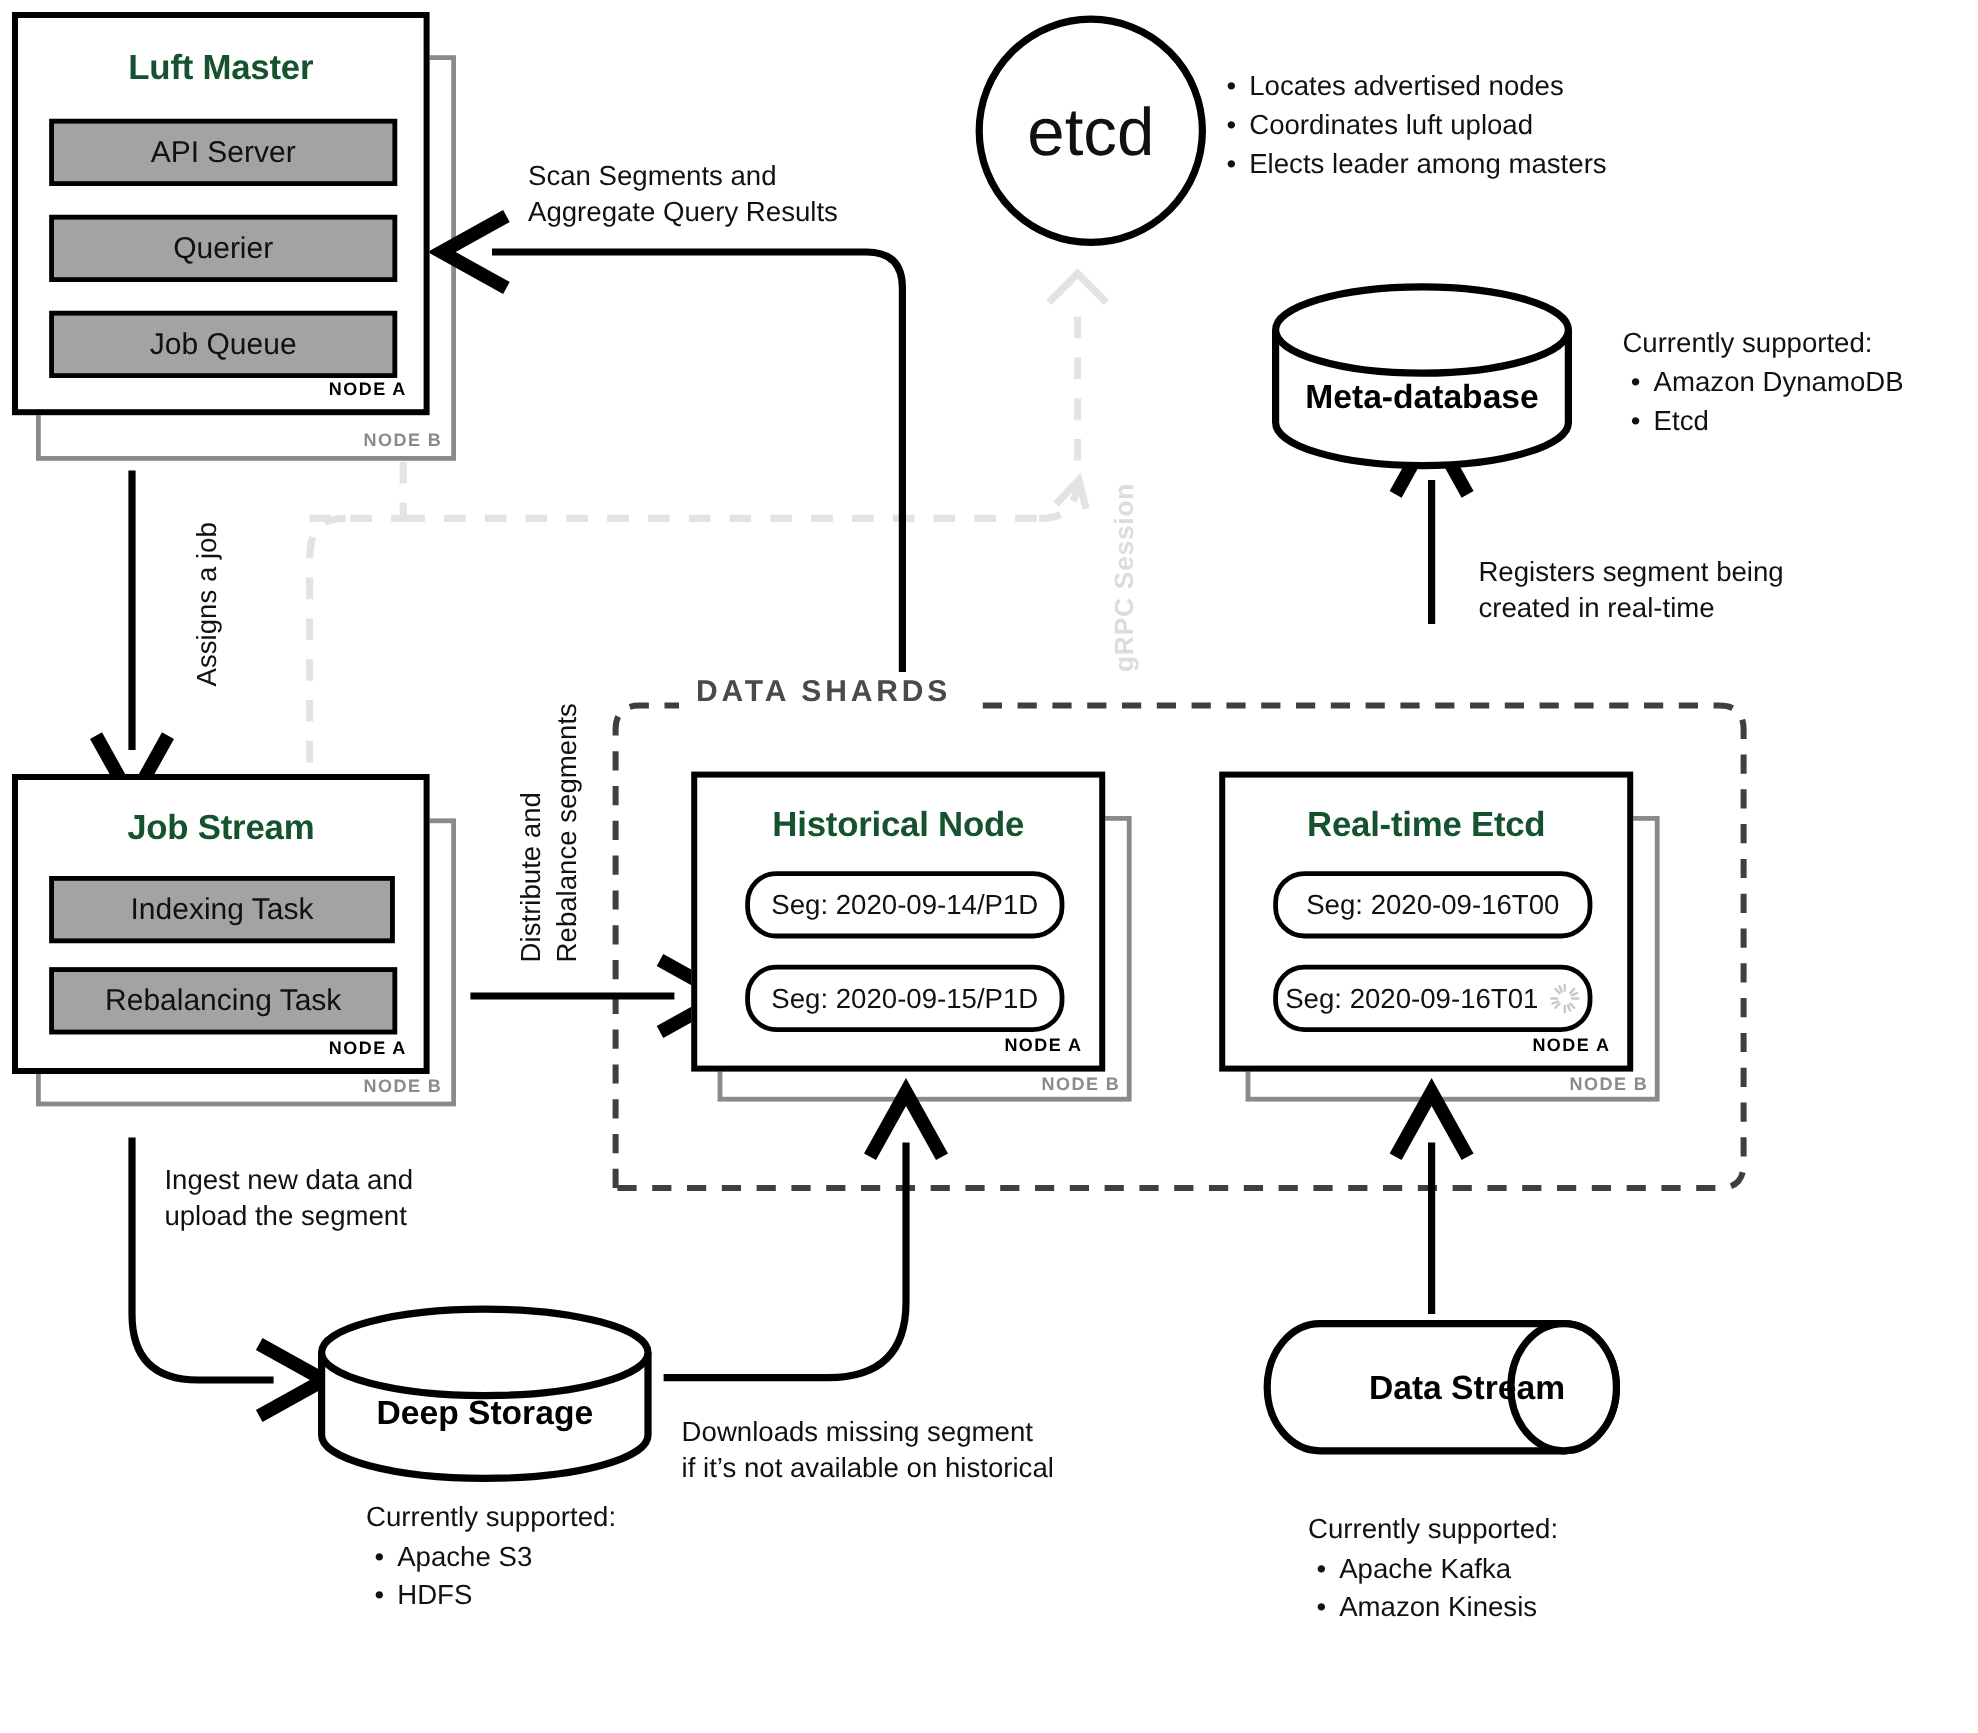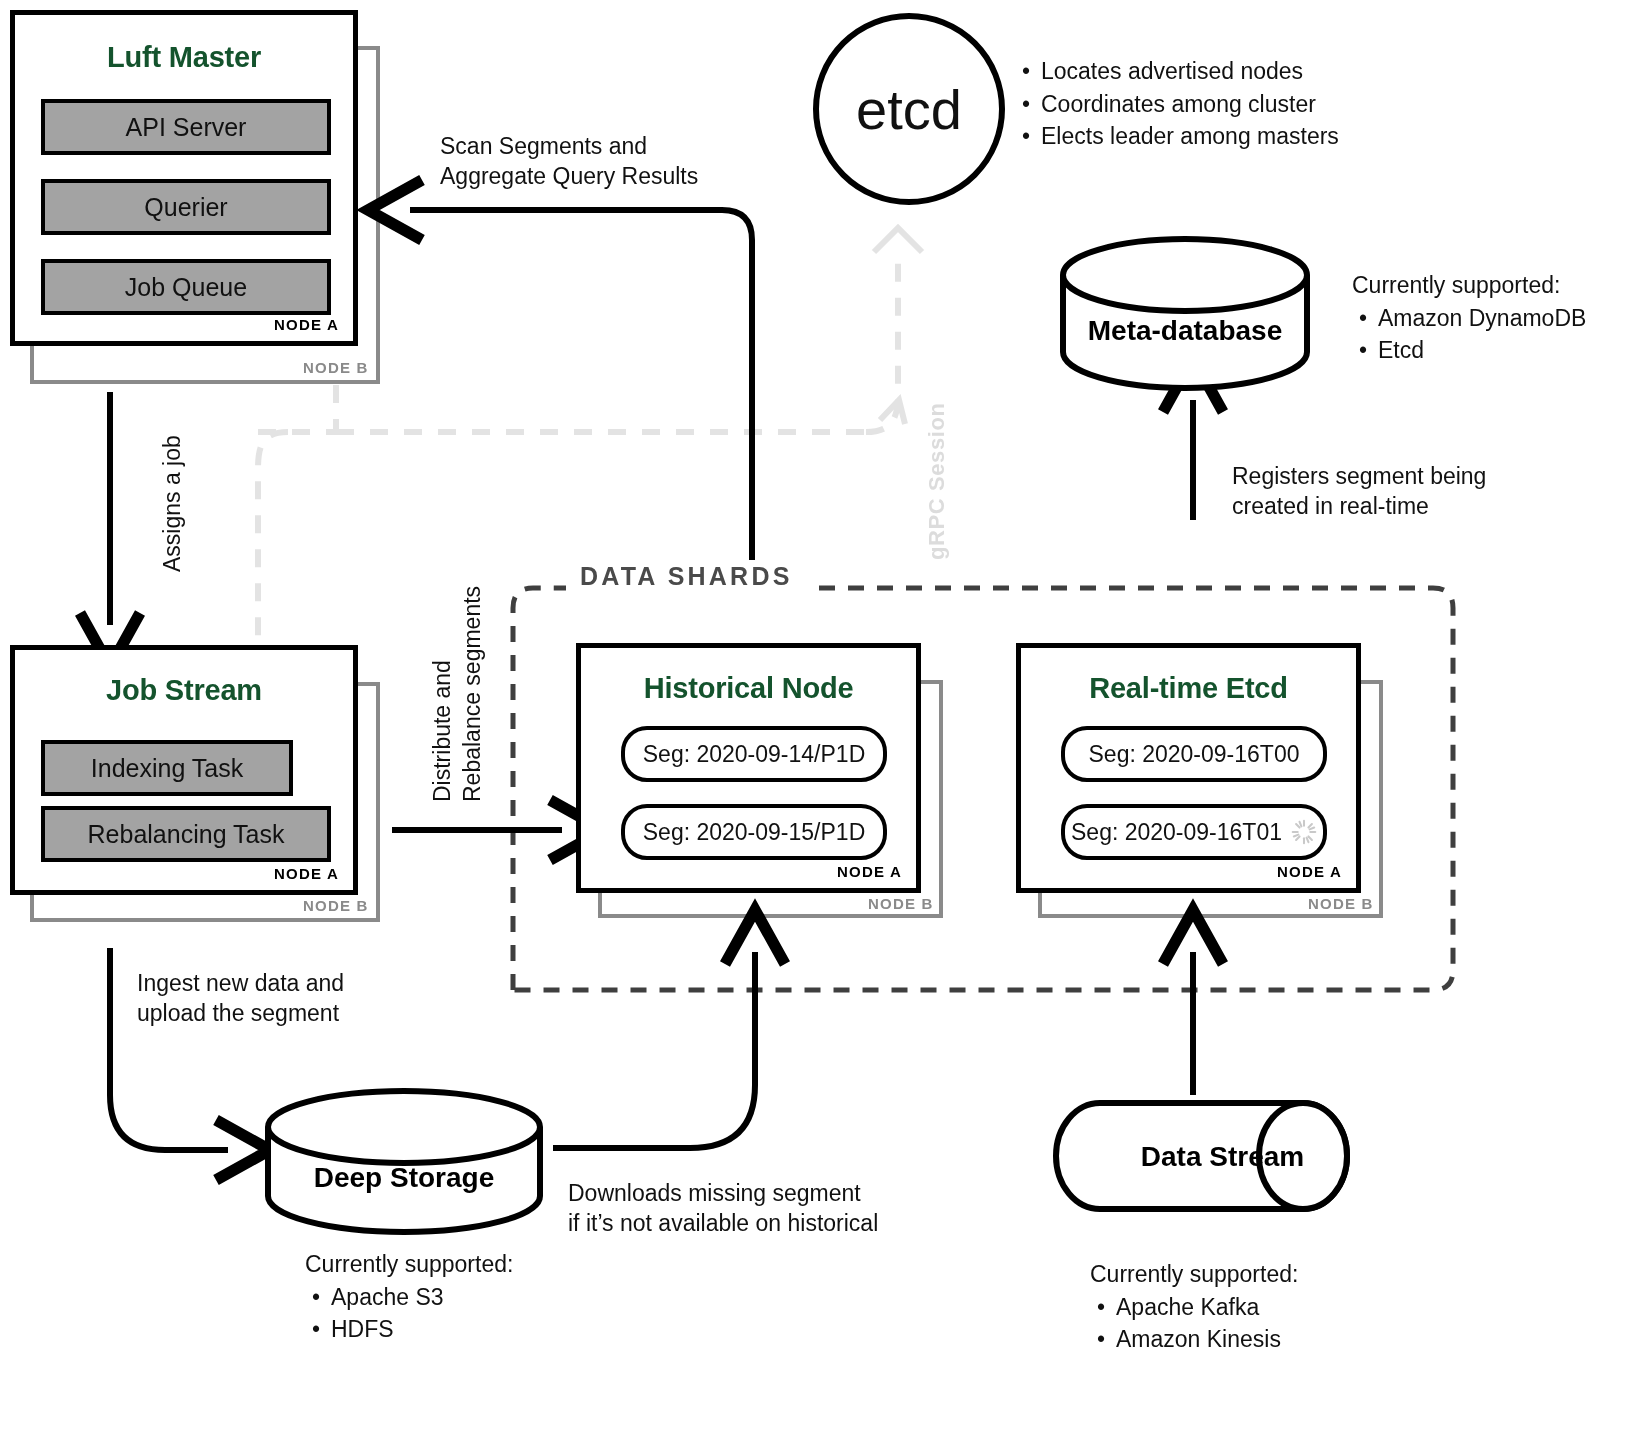--- a/index.html
+++ b/index.html
@@ -162,21 +162,21 @@
     <div class="sub-box" style="left:26px;top:244px;width:290px;height:56px;">
       <span>Job Queue</span>
     </div>
     <div class="node-a-label" style="right:14px;bottom:8px;">NODE A</div>
   </div>
   <div class="node-b-label" style="left:303px;top:359px;z-index:4;">NODE B</div>
 
   <div class="node-shadow" style="left:30px;top:682px;width:350px;height:240px;"></div>
   <div class="node-box" style="left:10px;top:645px;width:348px;height:250px;">
     <div class="node-title" style="top:24px;">Job Stream</div>
-    <div class="sub-box" style="left:26px;top:90px;width:252px;height:56px;">
+    <div class="sub-box" style="left:26px;top:80px;width:288px;height:56px;">
       <span>Indexing Task</span>
     </div>
     <div class="sub-box" style="left:26px;top:156px;width:290px;height:56px;">
       <span>Rebalancing Task</span>
     </div>
     <div class="node-a-label" style="right:14px;bottom:8px;">NODE A</div>
   </div>
   <div class="node-b-label" style="left:303px;top:897px;z-index:4;">NODE B</div>
 
   <div class="node-shadow" style="left:598px;top:680px;width:345px;height:238px;"></div>
@@ -224,21 +224,21 @@
   <div class="node-b-label" style="left:1308px;top:895px;z-index:4;">NODE B</div>
 
   <div id="shards-label">DATA SHARDS</div>
 
   <div id="etcd-circle">
     <span>etcd</span>
   </div>
   <div class="bullets" style="left:1015px;top:55px;">
     <ul>
       <li>Locates advertised nodes</li>
-      <li>Coordinates among cluster</li>
+      <li>Coordinates luft upload</li>
       <li>Elects leader among masters</li>
     </ul>
   </div>
 
   <div class="cyl" style="left:1060px;top:239px;width:250px;height:152px;">
     <div class="cyl-label" style="top:76px;">Meta-database</div>
   </div>
   <div class="bullets" style="left:1352px;top:269px;">
     <div class="b-head">Currently supported:</div>
     <ul>

